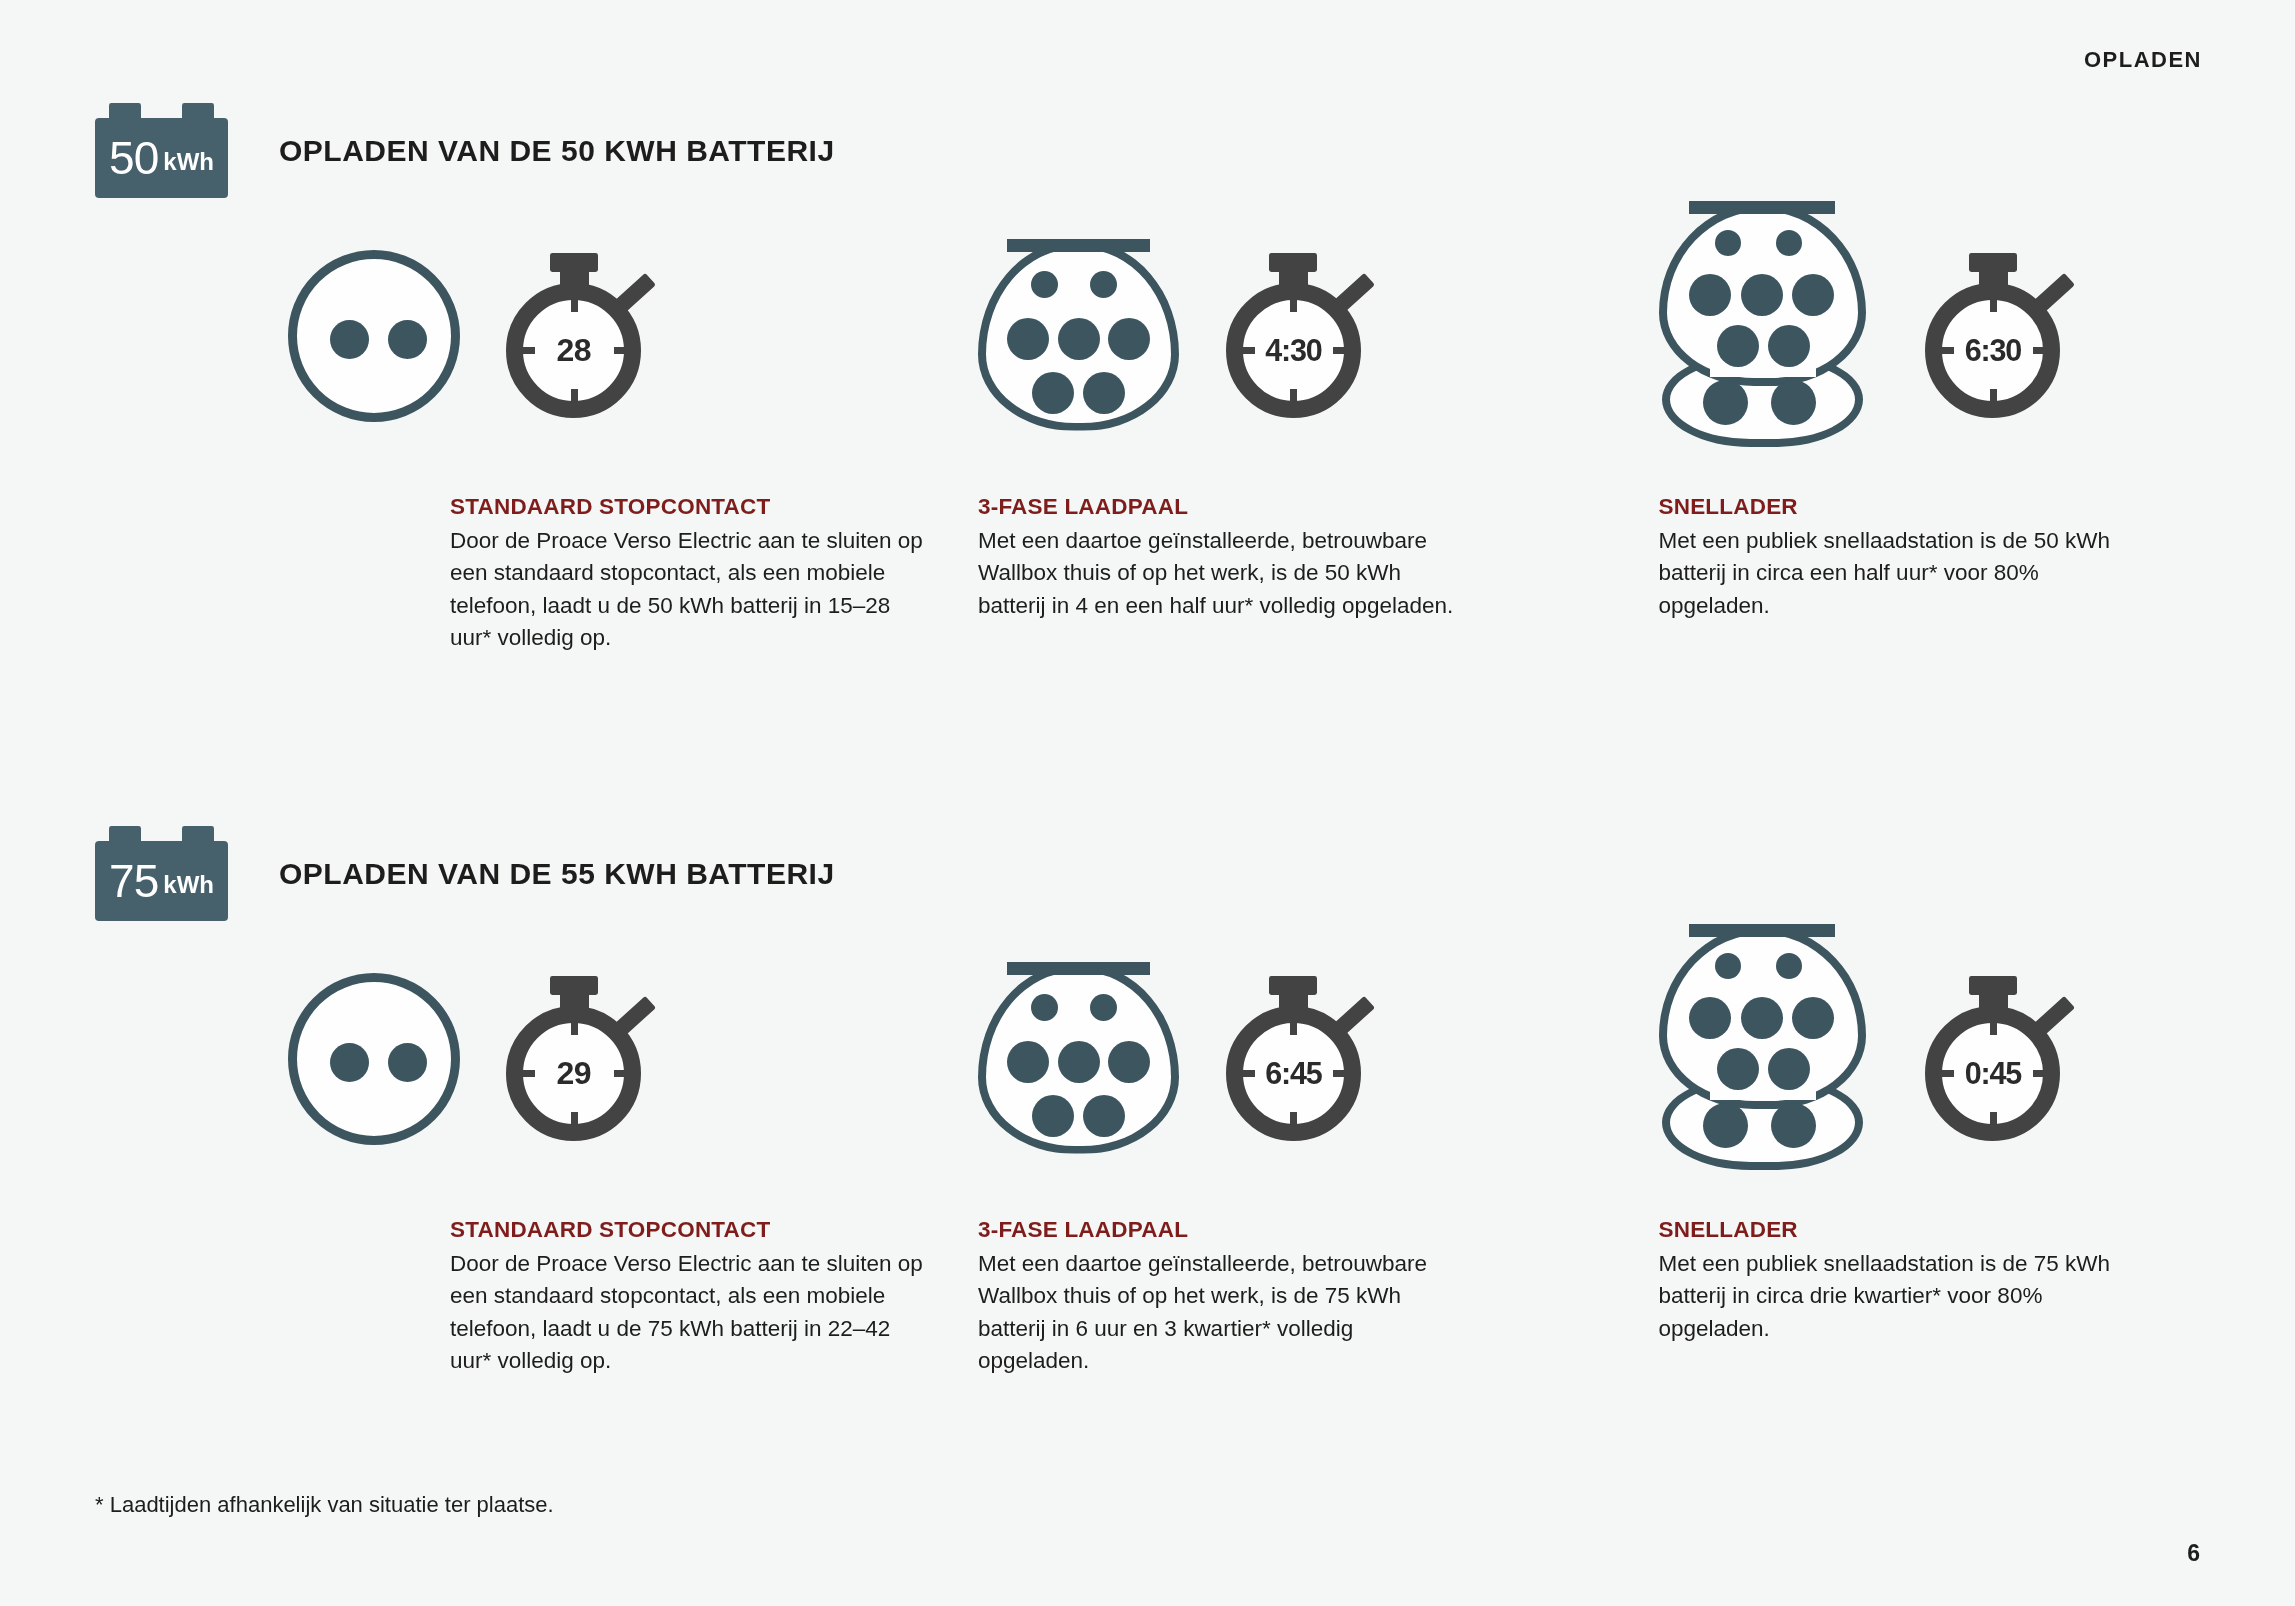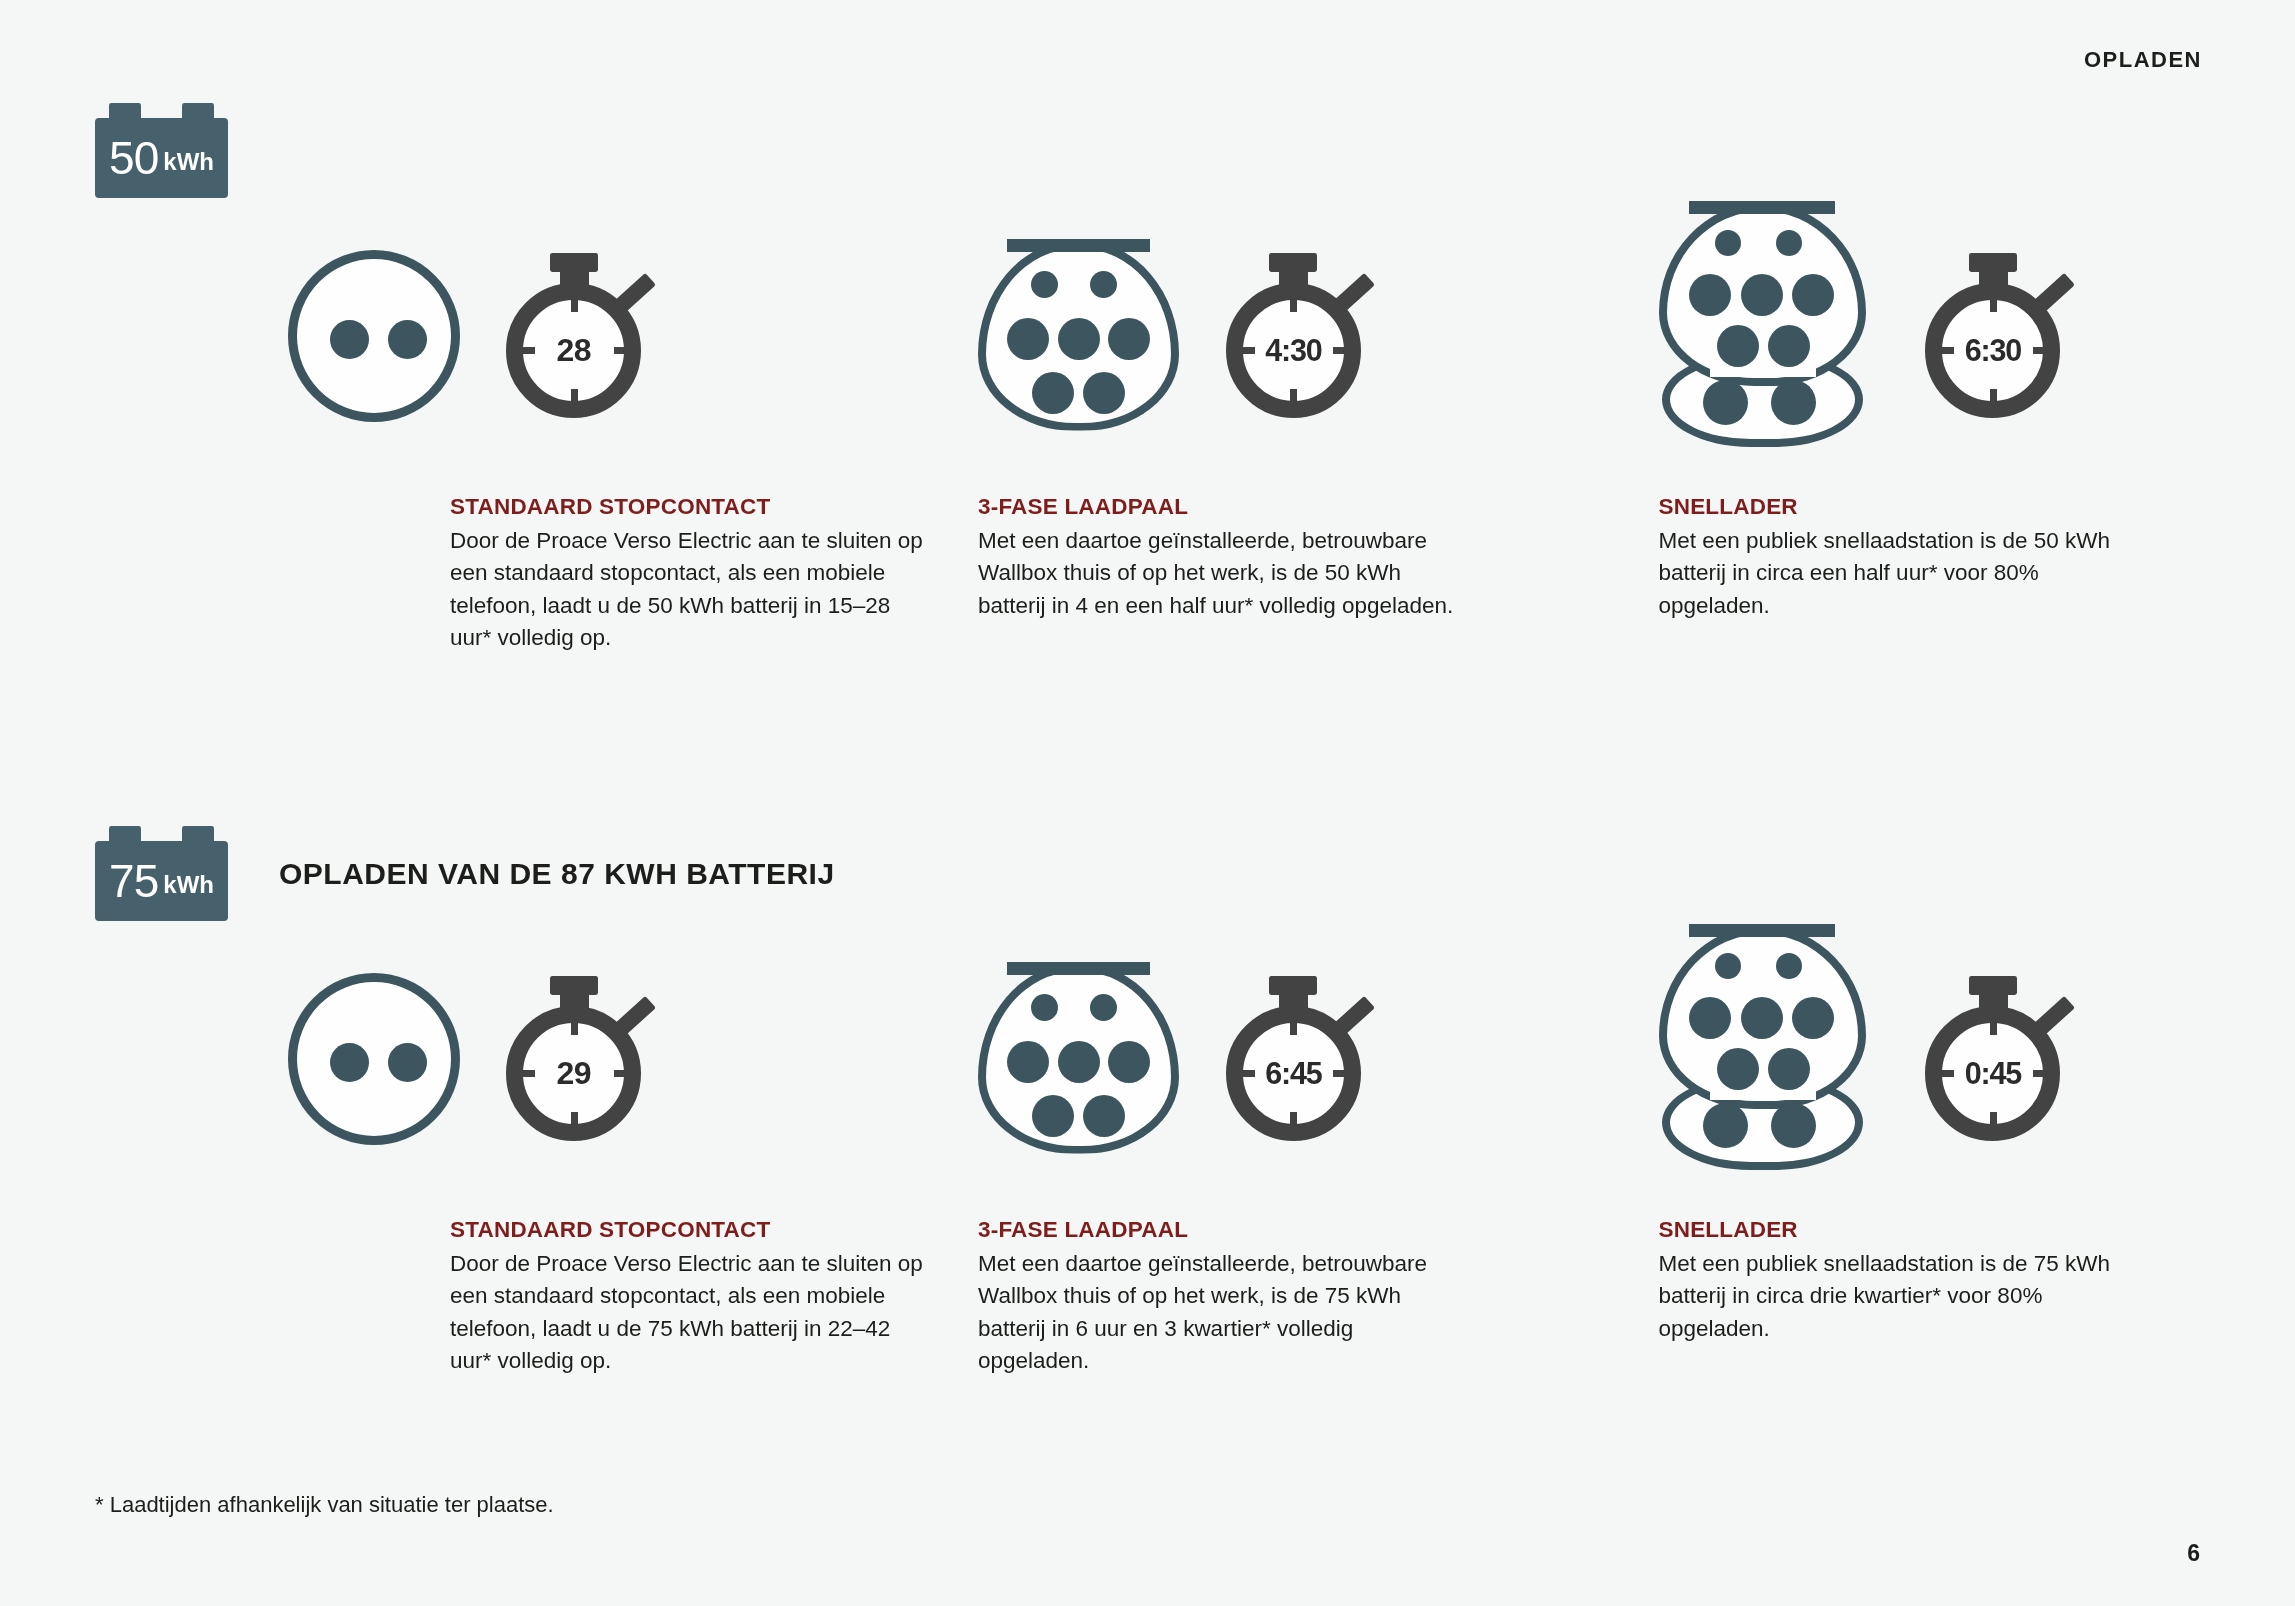--- a/index.html
+++ b/index.html
@@ -297,20 +297,21 @@
     <div class="sec-head">
       <div class="battery">
         <div class="term l"></div>
         <div class="term r"></div>
         <div class="body"></div>
         <div class="lbl">
           <span class="num">50</span>
           <span class="unit">kWh</span>
         </div>
       </div>
+      <div class="sec-title">OPLADEN VAN DE 50 KWH BATTERIJ</div>
     </div>
 
     <div class="cols c1">
 
       <div class="col col1">
         <div class="icons">
           <div class="plug-wrap">
             <div class="socket">
               <div class="pin p1"></div>
               <div class="pin p2"></div>
@@ -421,21 +422,21 @@
     <div class="sec-head">
       <div class="battery">
         <div class="term l"></div>
         <div class="term r"></div>
         <div class="body"></div>
         <div class="lbl">
           <span class="num">75</span>
           <span class="unit">kWh</span>
         </div>
       </div>
-      <div class="sec-title">OPLADEN VAN DE 87 KWH BATTERIJ</div>
+      <div class="sec-title">OPLADEN VAN DE 55 KWH BATTERIJ</div>
     </div>
 
     <div class="cols c2">
 
       <div class="col col1">
         <div class="icons">
           <div class="plug-wrap">
             <div class="socket">
               <div class="pin p1"></div>
               <div class="pin p2"></div>

